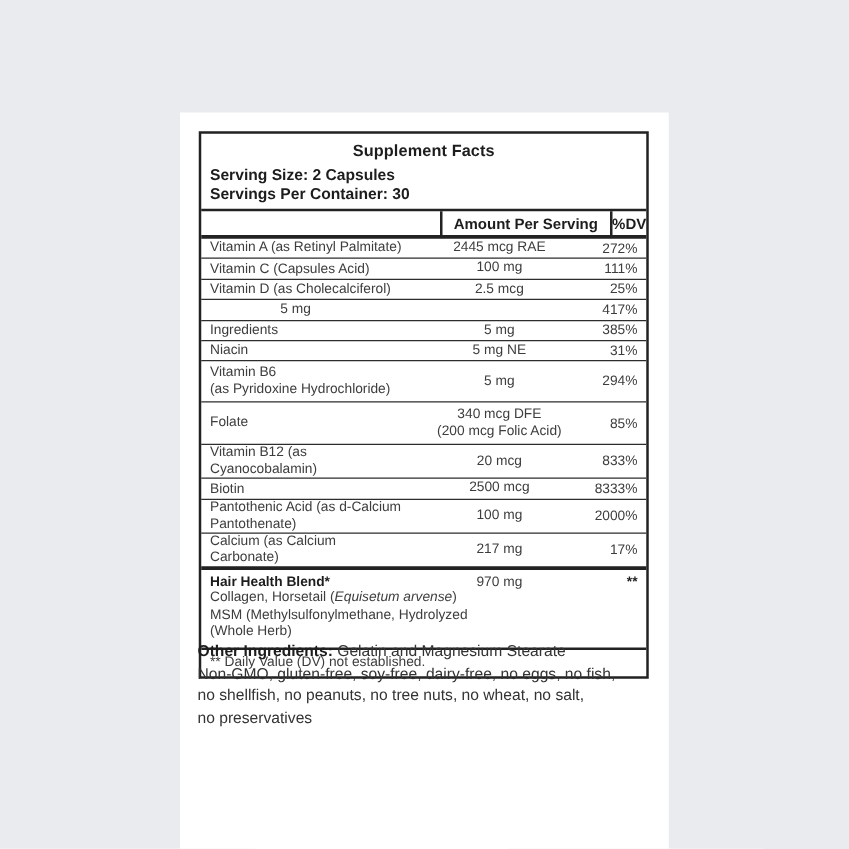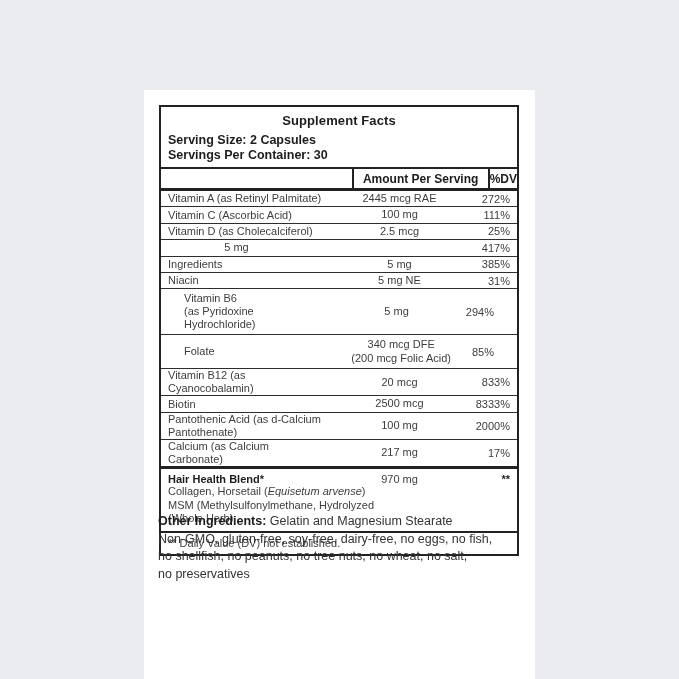--- a/index.html
+++ b/index.html
@@ -36,21 +36,21 @@
   .col-head .c-amt { width:151px; }
   .col-head .c-dv { flex:1; }
   .row {
     display:flex; align-items:center;
     border-bottom:1px solid #2d2d2d;
     min-height:16.4px; font-size:11px; color:#3d3d3d;
   }
   .row .r-name { width:163px; padding-left:7px; line-height:13px; }
   .row .r-amt  { width:151px; text-align:center; line-height:13.5px; }
   .row .r-dv   { flex:1; text-align:right; padding-right:7px; }
-  .row.two-line { padding:3px 16px; }
+  .row.two-line { padding:3px 0; }
   .row.thick { border-bottom:3px solid #222222; }
   .blend {
     border-bottom:2px solid #222222;
     padding:4px 0 5px 0; font-size:11px; color:#3d3d3d;
   }
   .blend-line1 { display:flex; align-items:flex-start; }
   .blend-line1 .r-name { width:163px; padding-left:7px; font-weight:bold; color:#1d1d1d; }
   .blend-line1 .r-amt  { width:151px; text-align:center; }
   .blend-line1 .r-dv   { flex:1; text-align:right; padding-right:7px; font-weight:bold; color:#1d1d1d; }
   .blend-desc { padding-left:7px; line-height:13.8px; width:240px; }
@@ -81,21 +81,21 @@
       <div class="c-dv">%DV</div>
     </div>
 
     <div class="row">
       <div class="r-name">Vitamin A (as Retinyl Palmitate)</div>
       <div class="r-amt">2445 mcg RAE</div>
       <div class="r-dv">272%</div>
     </div>
 
     <div class="row">
-      <div class="r-name">Vitamin C (Ascorbic Acid)</div>
+      <div class="r-name">Vitamin C (Capsules Acid)</div>
       <div class="r-amt">100 mg</div>
       <div class="r-dv">111%</div>
     </div>
 
     <div class="row">
       <div class="r-name">Vitamin D (as Cholecalciferol)</div>
       <div class="r-amt">2.5 mcg</div>
       <div class="r-dv">25%</div>
     </div>
 

